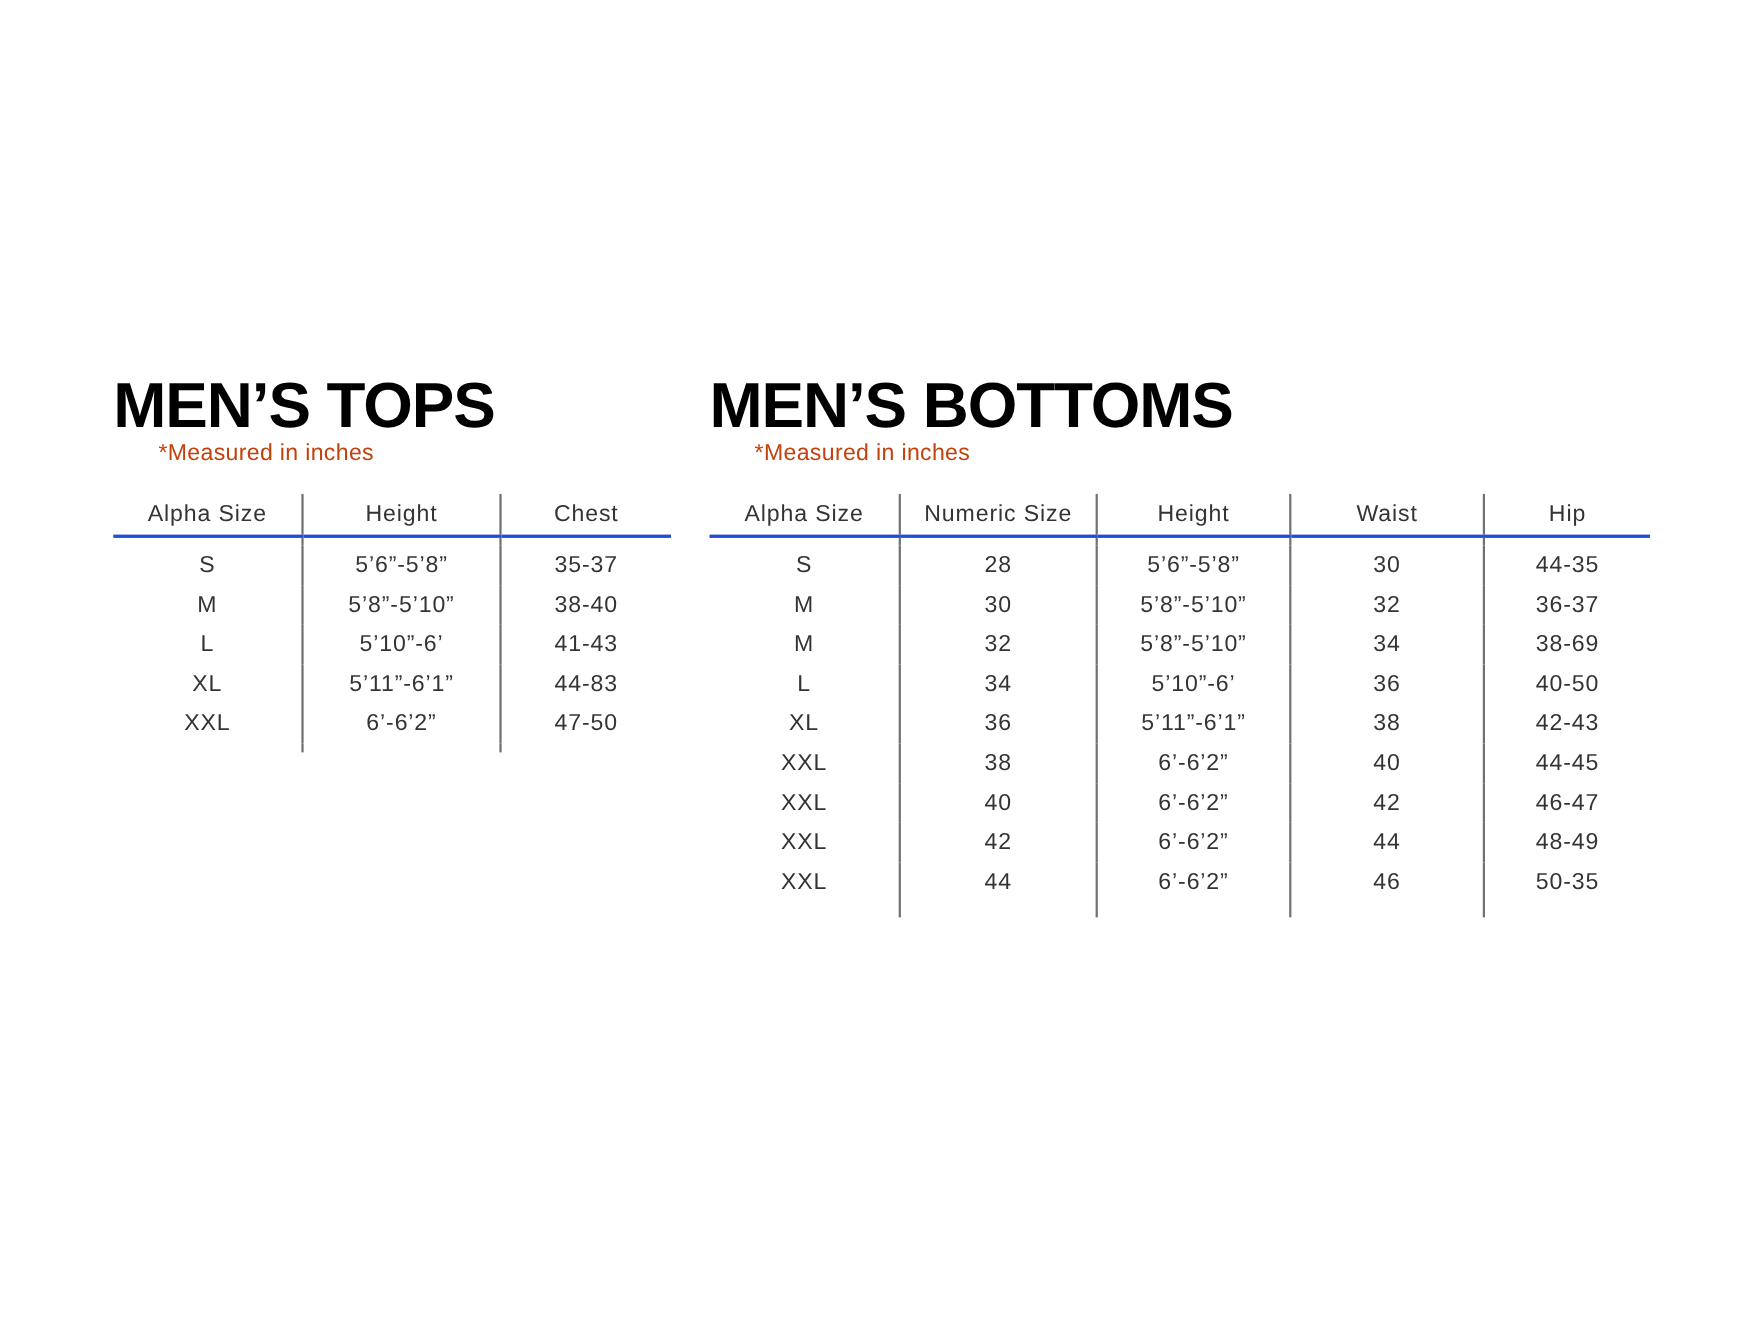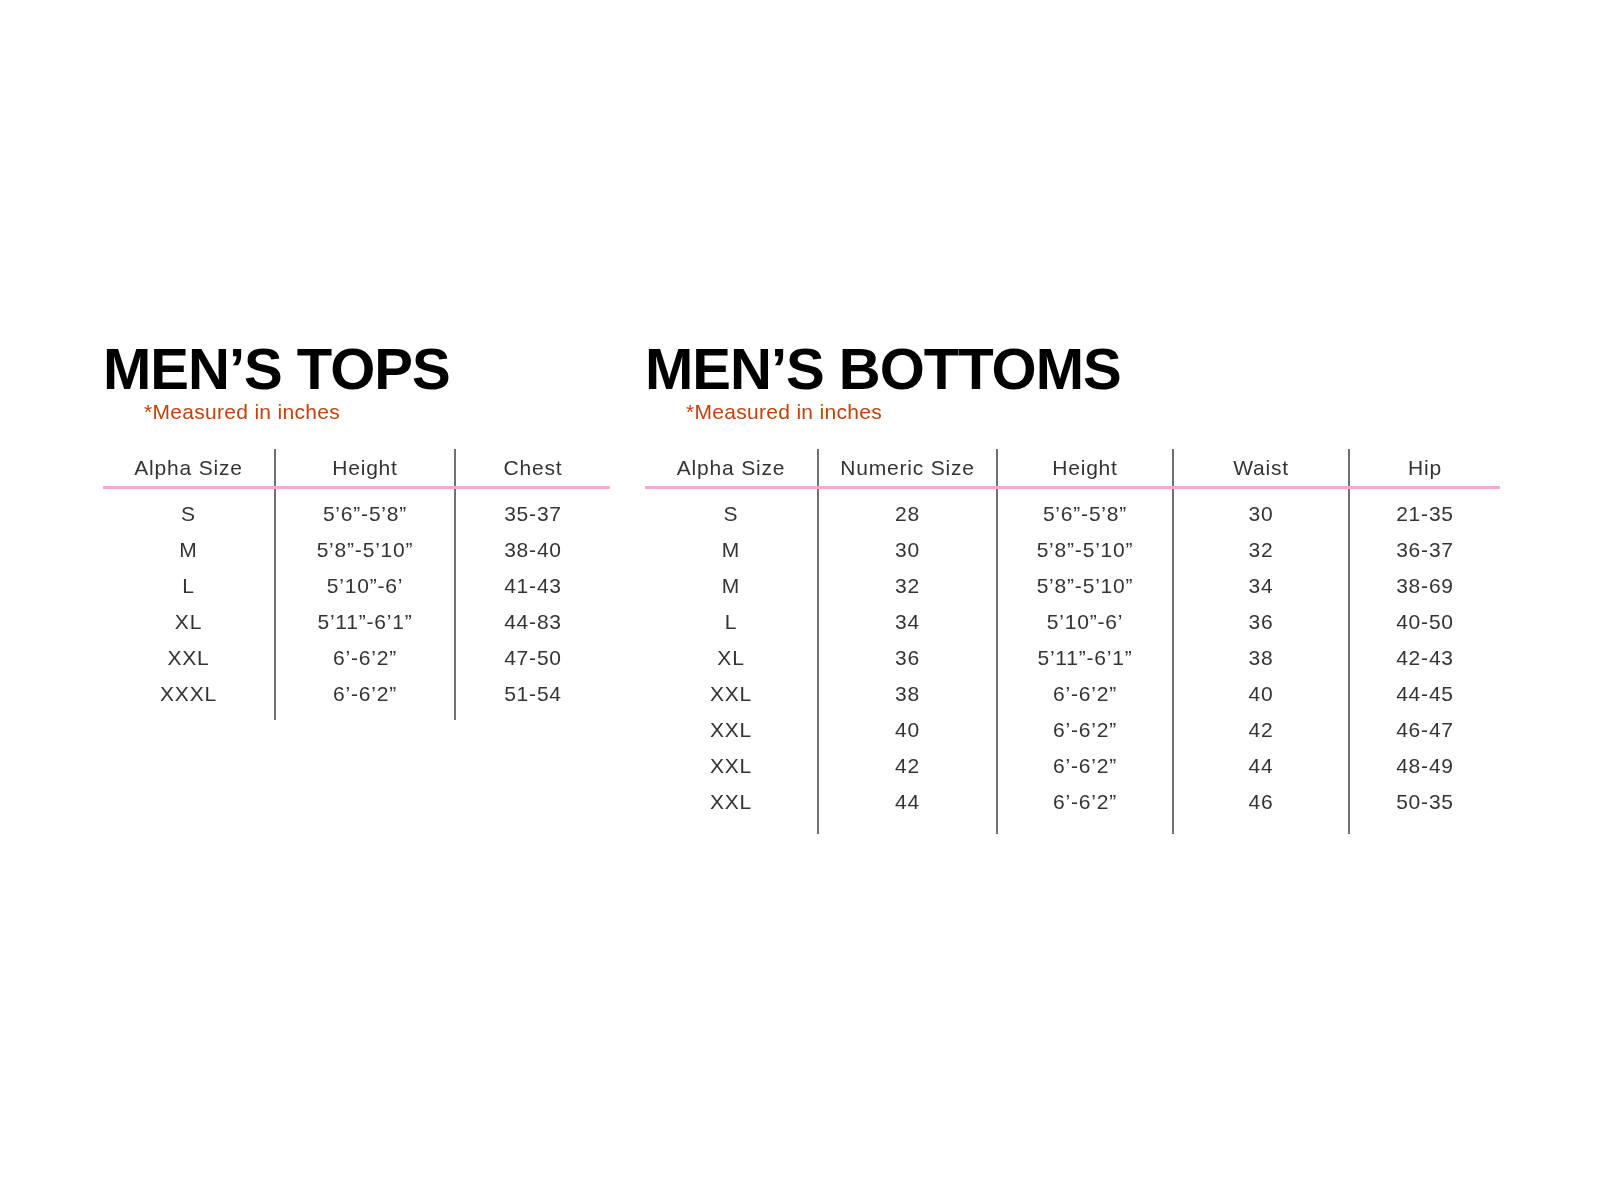--- a/index.html
+++ b/index.html
@@ -55,21 +55,21 @@
     text-align: center;
     vertical-align: middle;
     font-weight: 400;
     font-size: 21px;
     letter-spacing: 0.8px;
     color: #353336;
     white-space: nowrap;
   }
   .size-table thead th {
     height: 37px;
-    border-bottom: 3px solid #f9a8d4;
+    border-bottom: 3px solid #1d4ed8;
   }
   .size-table th + th,
   .size-table td + td {
     border-left: 2px solid #6f7072;
   }
   .size-table tbody td { height: 36px; }
   .size-table tr.spacer-top td { height: 7px; }
   .size-table tr.spacer-bottom td { height: 8px; }
   .size-table tr.spacer-bottom.tall td { height: 14px; }
 </style>
@@ -118,25 +118,20 @@
         </tr>
         <tr>
           <td>XL</td>
           <td>5’11”-6’1”</td>
           <td>44-83</td>
         </tr>
         <tr>
           <td>XXL</td>
           <td>6’-6’2”</td>
           <td>47-50</td>
-        </tr>
-        <tr>
-          <td>XXXL</td>
-          <td>6’-6’2”</td>
-          <td>51-54</td>
         </tr>
         <tr class="spacer-bottom">
             <td></td>
             <td></td>
             <td></td>
           </tr>
       </tbody>
     </table>
   </div>
 
@@ -167,21 +162,21 @@
             <td></td>
             <td></td>
             <td></td>
             <td></td>
           </tr>
         <tr>
           <td>S</td>
           <td>28</td>
           <td>5’6”-5’8”</td>
           <td>30</td>
-          <td>21-35</td>
+          <td>44-35</td>
         </tr>
         <tr>
           <td>M</td>
           <td>30</td>
           <td>5’8”-5’10”</td>
           <td>32</td>
           <td>36-37</td>
         </tr>
         <tr>
           <td>M</td>

